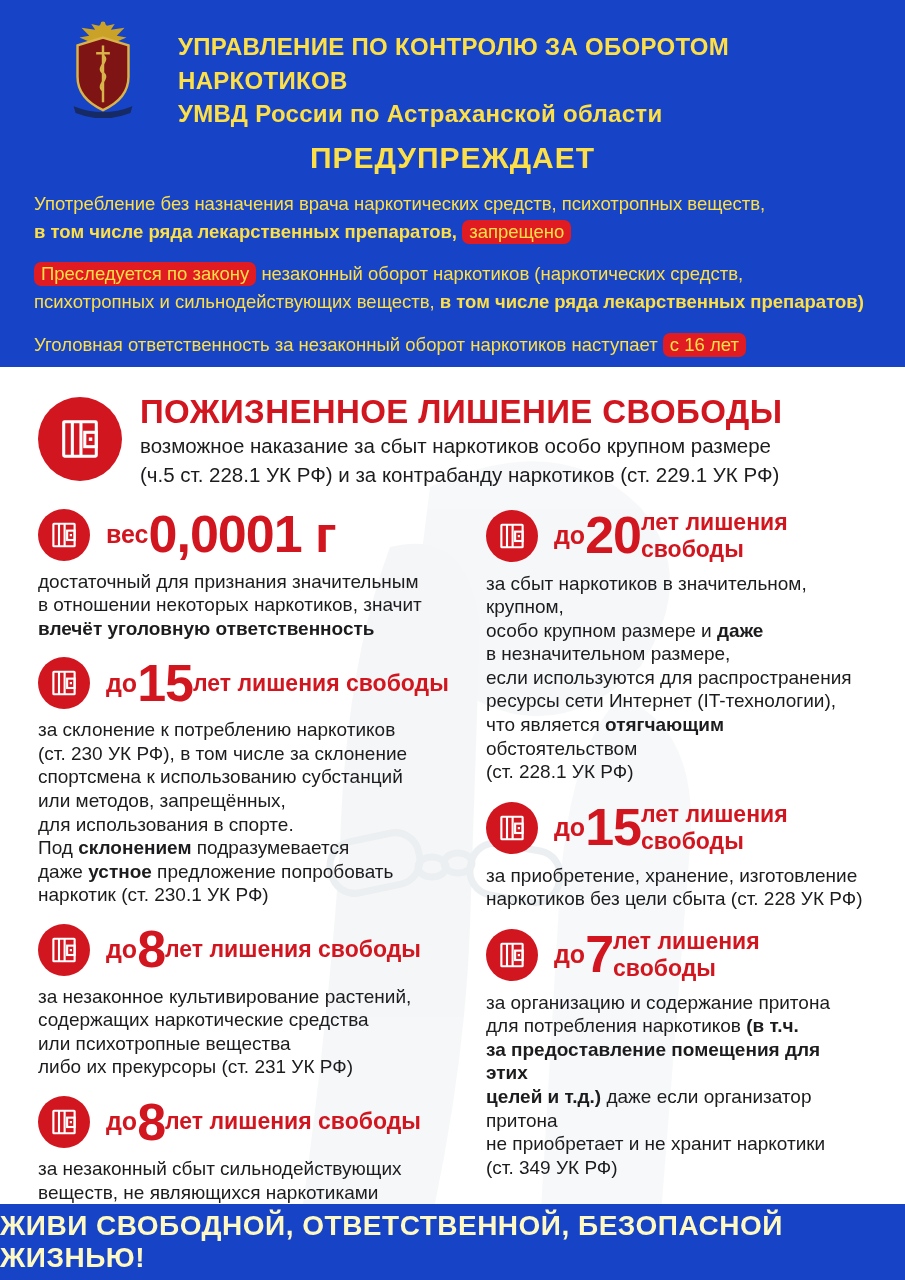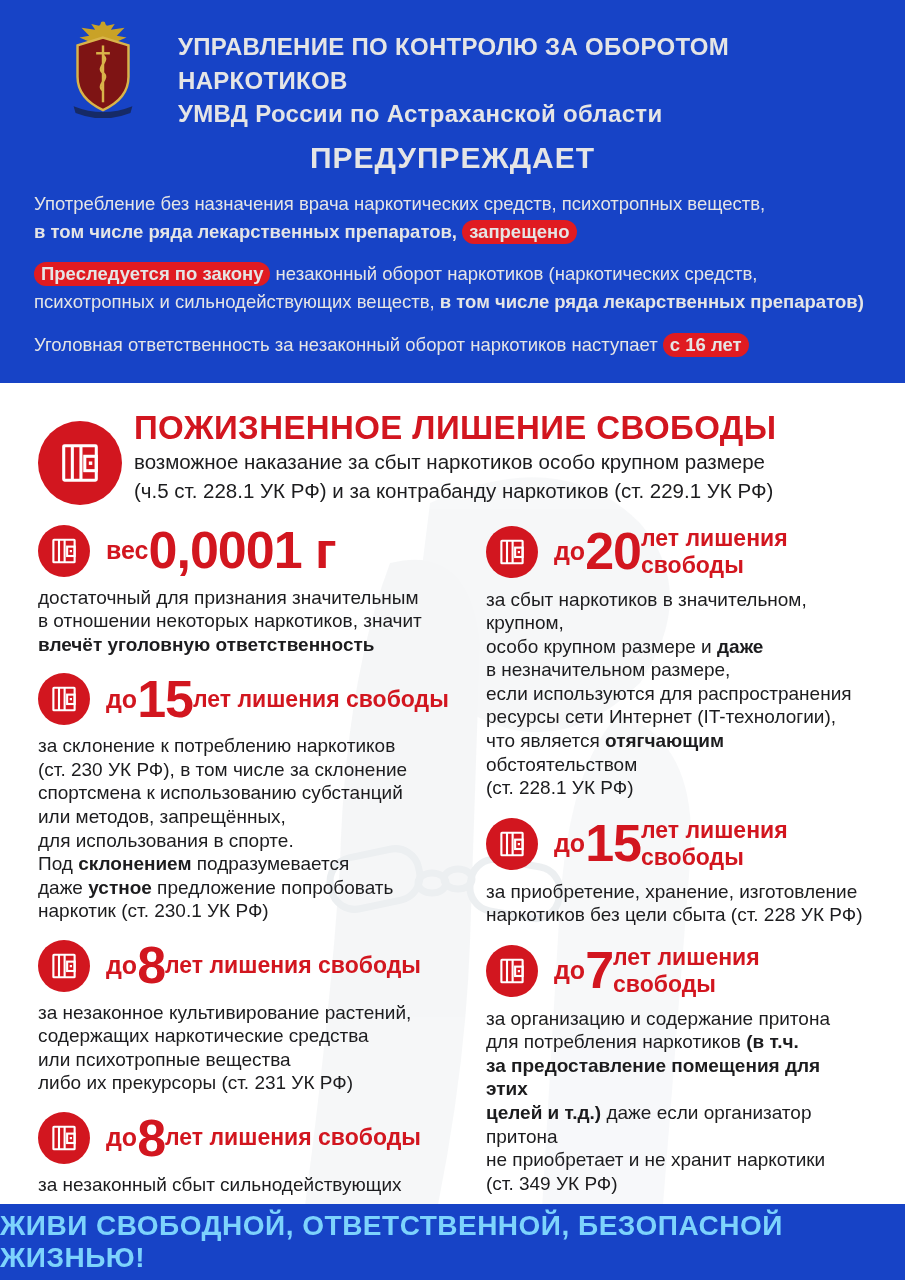--- a/index.html
+++ b/index.html
@@ -9,51 +9,51 @@
     --ink:#1c1c1e;
   }
   *{box-sizing:border-box;margin:0;padding:0;}
   html,body{background:#9aa0a6;}
   .page{
     width:905px;height:1280px;margin:0 auto;background:#fff;
     font-family:"Liberation Sans",sans-serif;color:var(--ink);
     display:flex;flex-direction:column;overflow:hidden;position:relative;
   }
   
-  .header{background:var(--blue);color:#e5e5e5;padding:16px 34px 24px 34px;flex:0 0 auto;}
+  .header{background:var(--blue);color:#fde047;padding:16px 34px 8px 34px;flex:0 0 auto;}
   .brand-row{display:flex;align-items:flex-start;gap:26px;margin-left:20px;}
   .emblem{flex:0 0 auto;}
   .brand-text{margin-top:14px;font-weight:700;font-size:24px;line-height:1.4;letter-spacing:.3px;}
   .warns{text-align:center;font-size:30px;font-weight:800;letter-spacing:1px;margin-top:10px;}
   .hpara{text-align:left;font-size:18.5px;line-height:1.5;margin-top:15px;white-space:pre-line;}
   .hpara .b{font-weight:700;}
-  .hl{background:var(--red-box);font-weight:700;padding:1px 7px 2px 7px;border-radius:12px;}
+  .hl{background:var(--red-box);font-weight:400;padding:1px 7px 2px 7px;border-radius:7px;}
   
   .main{flex:1 1 auto;position:relative;padding:22px 38px 0 38px;overflow:hidden;}
   .bg-art{position:absolute;inset:0;pointer-events:none;z-index:0;}
   .content{position:relative;z-index:1;}
   .circle-icon{border-radius:50%;background:var(--red-text);display:flex;align-items:center;justify-content:center;flex:0 0 auto;}
-  .hero{display:flex;gap:12px;align-items:flex-end;}
+  .hero{display:flex;gap:18px;align-items:center;}
   .hero .circle-icon{width:84px;height:84px;}
   .hero-title{color:var(--red-text);font-size:33px;font-weight:800;letter-spacing:.4px;margin-top:4px;}
   .hero-sub{font-size:20.5px;line-height:1.42;white-space:pre-line;}
   .cols{display:flex;gap:24px;margin-top:20px;}
   .col-left{width:424px;flex:0 0 auto;}
   .col-right{flex:1 1 auto;min-width:0;}
   .item{margin-bottom:17px;}
   .item-head{display:flex;align-items:center;gap:16px;}
   .item-head .circle-icon{width:52px;height:52px;}
   .head-text{display:flex;align-items:center;color:var(--red-text);font-weight:800;}
   .head-prefix{font-size:25px;}
   .head-number{font-size:52px;line-height:.9;letter-spacing:-1px;}
   .head-suffix{font-size:23px;}
   .item-body{font-size:19px;line-height:1.24;margin-top:9px;white-space:pre-line;}
   .item-body .b{font-weight:700;}
   
-  .footer{flex:0 0 76px;background:var(--blue);color:#7dd3fc;display:flex;align-items:center;justify-content:center;}
+  .footer{flex:0 0 76px;background:var(--blue);color:#fef9c3;display:flex;align-items:center;justify-content:center;}
   .footer-text{font-size:28px;font-weight:800;letter-spacing:.5px;}
 </style>
 </head>
 <body>
 
 <div class="page">
 
   <div class="header">
     <div class="brand-row">
       <div class="emblem">

